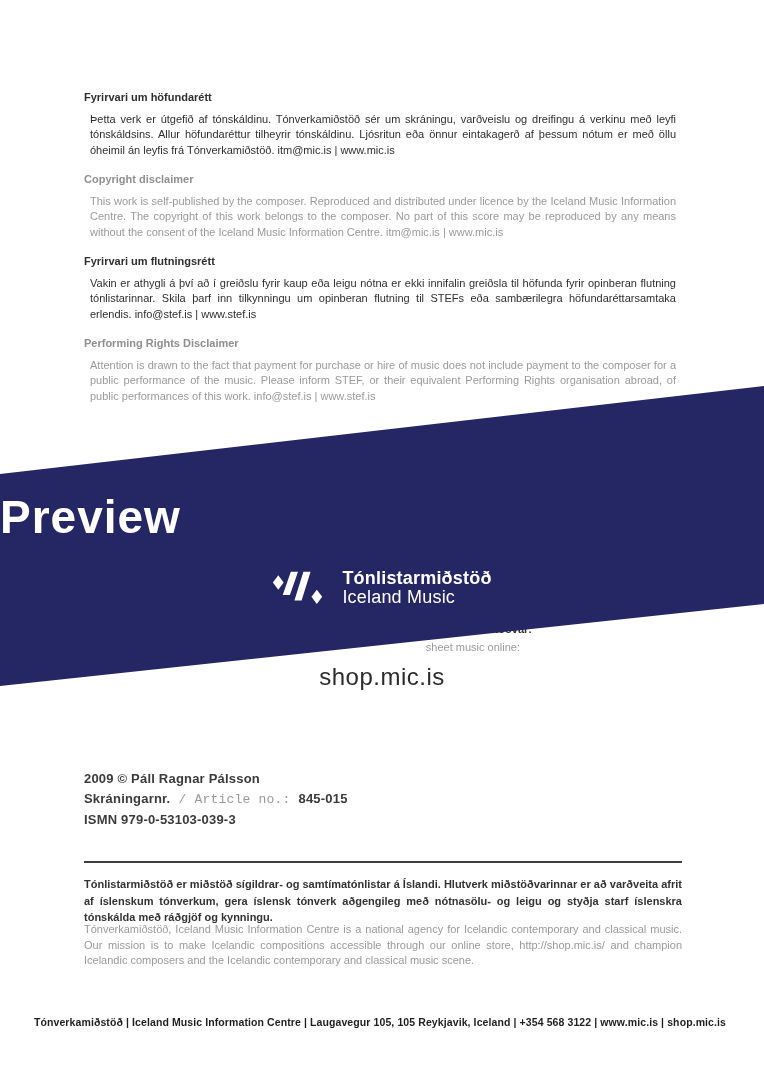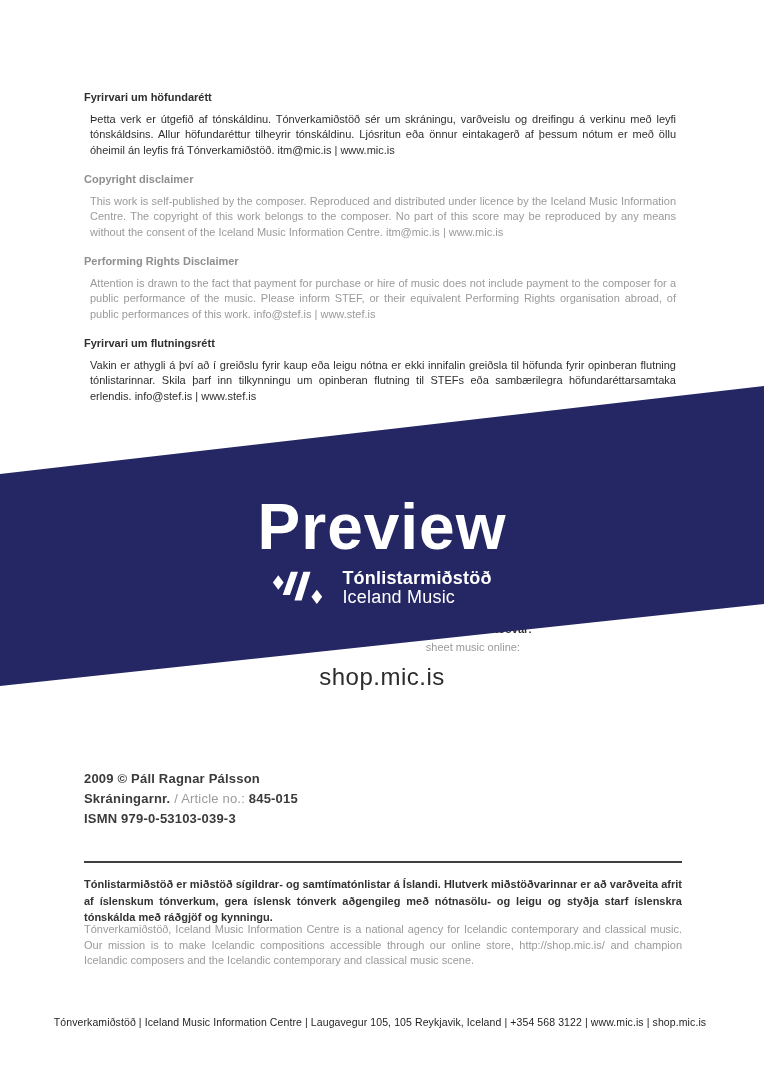--- a/index.html
+++ b/index.html
@@ -30,23 +30,22 @@
   h3.gray{color:#8f8f8f;}
   
   .banner{
     position:absolute;left:0;top:0;width:764px;height:1080px;
     background:#242763;
     clip-path:polygon(0 474px,764px 386px,764px 604px,0 686px);
     z-index:2;
   }
   .preview{
     position:absolute;left:0;right:0;top:490px;
-    text-align:center;
     color:#ffffff;
-    font-size:64px;font-weight:bold;letter-spacing:1px;
+    font-size:46px;font-weight:bold;letter-spacing:1px;
   }
   .logo-row{
     position:absolute;left:0;right:0;top:567px;
     display:flex;justify-content:center;align-items:center;gap:18px;
   }
   .logo-mark{width:52px;height:40px;flex:0 0 auto;}
   .logo-text{color:#ffffff;text-align:left;}
   .logo-name{font-size:18px;font-weight:bold;line-height:20px;letter-spacing:.2px;}
   .logo-sub{font-size:18px;font-weight:normal;line-height:19px;letter-spacing:.2px;}
   
@@ -58,63 +57,63 @@
     text-align:center;
     font-size:24px;font-weight:normal;color:#2c2c2c;letter-spacing:.5px;
     z-index:1;
   }
   
   .publication{
     position:absolute;left:84px;top:769px;
     font-size:13px;line-height:20px;font-weight:bold;color:#3b3b3b;
     letter-spacing:.2px;
   }
-  .publication .gray-inline{color:#9a9a9a;font-weight:normal;}
+  .publication .gray-inline{color:#9a9a9a;font-weight:normal;font-family:Liberation Mono, monospace;}
   
   .rule{
     position:absolute;left:84px;top:861px;width:598px;height:2px;
     background:#3f3f3f;border:none;margin:0;
   }
   .about-is{
     position:absolute;left:84px;top:876px;width:598px;margin:0;
     font-size:11px;line-height:16.5px;font-weight:bold;color:#333333;
     text-align:justify;
   }
   .about-en{
     position:absolute;left:84px;top:922px;width:598px;margin:0;
     font-size:11px;line-height:15.5px;color:#9a9a9a;
     text-align:justify;
   }
   .footer{
     position:absolute;left:0;right:4px;top:1016px;
     text-align:center;
-    font-size:10.5px;font-weight:400;color:#1f1f1f;letter-spacing:.1px;
+    font-size:10.5px;font-weight:700;color:#1f1f1f;letter-spacing:.1px;
   }
 </style>
 </head>
 <body>
 
 <div class="page">
 
   <section class="disclaimers">
     <div class="block">
       <h3 class="dark">Fyrirvari um höfundarétt</h3>
       <p class="dark">Þetta verk er útgefið af tónskáldinu. Tónverkamiðstöð sér um skráningu, varðveislu og dreifingu á verkinu með leyfi tónskáldsins. Allur höfundaréttur tilheyrir tónskáldinu. Ljósritun eða önnur eintakagerð af þessum nótum er með öllu óheimil án leyfis frá Tónverkamiðstöð.  itm@mic.is  |  www.mic.is</p>
     </div>
     <div class="block">
       <h3 class="gray">Copyright disclaimer</h3>
       <p class="gray">This work is self-published by the composer. Reproduced and distributed under licence by the Iceland Music Information Centre. The copyright of this work belongs to the composer. No part of this score may be reproduced by any means without the consent of the Iceland Music Information Centre.  itm@mic.is  |  www.mic.is</p>
     </div>
     <div class="block">
+      <h3 class="dark">Fyrirvari um flutningsrétt</h3>
+      <p class="dark">Vakin er athygli á því að í greiðslu fyrir kaup eða leigu nótna er ekki innifalin greiðsla til höfunda fyrir opinberan flutning tónlistarinnar. Skila þarf inn tilkynningu um opinberan flutning til STEFs eða sambærilegra höfundaréttarsamtaka erlendis.  info@stef.is  |  www.stef.is</p>
+    </div>
+    <div class="block">
       <h3 class="gray">Performing Rights Disclaimer</h3>
       <p class="gray">Attention is drawn to the fact that payment for purchase or hire of music does not include payment to the composer for a public performance of the music. Please inform STEF, or their equivalent Performing Rights organisation abroad, of public performances of this work.  info@stef.is  |  www.stef.is</p>
-    </div>
-    <div class="block">
-      <h3 class="dark">Fyrirvari um flutningsrétt</h3>
-      <p class="dark">Vakin er athygli á því að í greiðslu fyrir kaup eða leigu nótna er ekki innifalin greiðsla til höfunda fyrir opinberan flutning tónlistarinnar. Skila þarf inn tilkynningu um opinberan flutning til STEFs eða sambærilegra höfundaréttarsamtaka erlendis.  info@stef.is  |  www.stef.is</p>
     </div>
   </section>
 
   <div class="frag frag1">stöðvar:</div>
   <div class="frag frag2">sheet music online:</div>
   <div class="shop-url">shop.mic.is</div>
 
   <div class="banner"></div>
   <div class="preview" style="z-index:3;">Preview</div>
   <div class="logo-row" style="z-index:3;">

